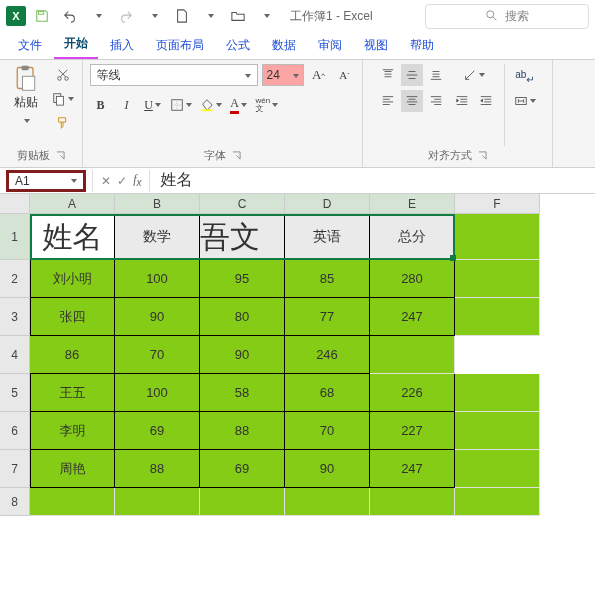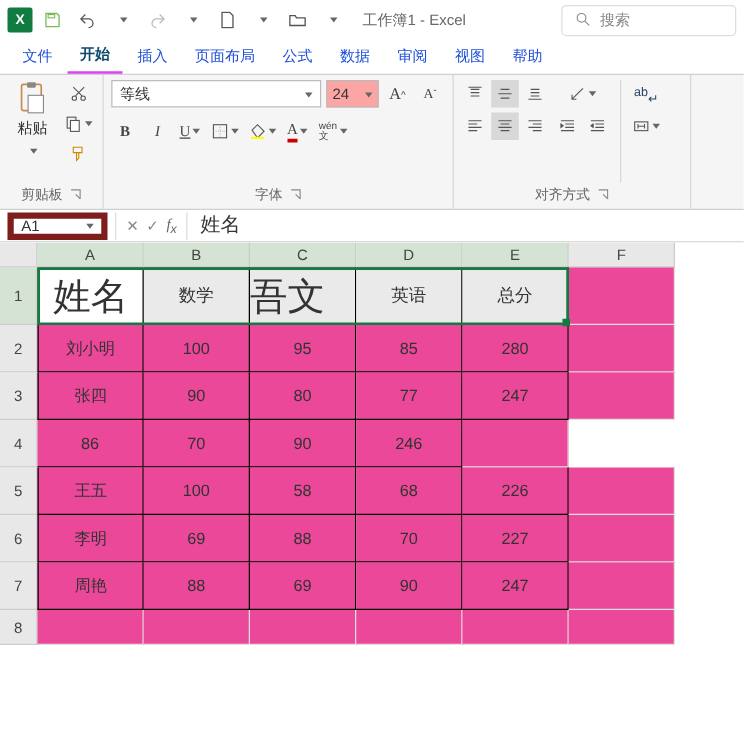--- a/index.html
+++ b/index.html
@@ -4,62 +4,62 @@
 <style>
 * { box-sizing: border-box; margin: 0; padding: 0; font-family: "Microsoft YaHei", sans-serif; }
 body { background: #fff; width: 595px; height: 594px; overflow: hidden; font-size: 12px; color: #333; }
 
 
 .titlebar { height: 32px; background: #fff; display: flex; align-items: center; padding: 0 6px; gap: 4px; }
 .app-icon { width: 20px; height: 20px; background: #107c41; color: #fff; display: flex; align-items: center; justify-content: center; font-weight: bold; font-size: 11px; border-radius: 2px; }
 .qat-btn { width: 24px; height: 24px; display: flex; align-items: center; justify-content: center; color: #555; cursor: pointer; }
 .qat-btn svg { width: 14px; height: 14px; }
 .title-text { margin-left: 8px; color: #666; font-size: 12px; }
-.search-box { margin-left: auto; display: flex; align-items: center; gap: 6px; color: #888; padding: 3px 10px; border: 1px solid #ddd; border-radius: 4px; width: 140px; }
+.search-box { margin-left: auto; display: flex; align-items: center; gap: 6px; color: #888; padding: 3px 10px; border: 1px solid #ddd; border-radius: 4px; width: 164px; justify-content: center; }
 .search-box svg { width: 14px; height: 14px; }
 
 
 .tabs { height: 28px; display: flex; align-items: flex-end; padding: 0 8px; gap: 2px; border-bottom: 1px solid #d0d0d0; }
 .tab { padding: 5px 10px; color: #1d4ed8; cursor: pointer; font-size: 12px; }
 .tab.active { border-bottom: 2px solid #d946ef; color: #0c4a6e; font-weight: 600; }
 
 
 .ribbon { height: 108px; background: #f5f5f5; display: flex; border-bottom: 1px solid #d0d0d0; }
-.group { border-right: 1px solid #d8d8d8; display: flex; flex-direction: column; padding: 4px 6px 2px; }
+.group { border-right: 1px solid #d8d8d8; display: flex; flex-direction: column; padding: 4px 6px 2px; align-items: center; }
 .group-body { flex: 1; display: flex; gap: 4px; }
 .group-label { text-align: center; font-size: 11px; color: #666; padding: 2px 0; display: flex; justify-content: center; align-items: center; gap: 6px; }
 .group-label svg { width: 9px; height: 9px; }
 .rcol { display: flex; flex-direction: column; gap: 2px; justify-content: flex-start; }
 .rbtn { min-width: 22px; height: 22px; display: flex; align-items: center; justify-content: center; cursor: pointer; color: #444; padding: 0 2px; }
 .rbtn svg { width: 14px; height: 14px; }
 .paste-big { width: 40px; display: flex; flex-direction: column; align-items: center; gap: 2px; }
 .paste-big svg { width: 28px; height: 28px; }
 .font-select { width: 168px; height: 22px; border: 1px solid #bbb; background: #fff; display: flex; align-items: center; padding: 0 6px; justify-content: space-between; font-size: 12px; }
 .size-select { width: 42px; height: 22px; border: 1px solid #bbb; background: #fca5a5; display: flex; align-items: center; padding: 0 4px; justify-content: space-between; font-size: 12px; }
 .font-row { display: flex; gap: 4px; align-items: center; margin-bottom: 4px; }
 
 
 .formula-bar { height: 26px; display: flex; align-items: center; border-bottom: 1px solid #d0d0d0; background: #fff; }
-.name-box { width: 80px; height: 22px; border: 5px solid #7f1d1d; margin: 0 6px; display: flex; align-items: center; padding: 0 6px; justify-content: space-between; font-size: 12px; }
+.name-box { width: 80px; height: 22px; border: 3px solid #7f1d1d; margin: 0 6px; display: flex; align-items: center; padding: 0 6px; justify-content: space-between; font-size: 12px; }
 .fx-btns { display: flex; gap: 6px; padding: 0 8px; border-left: 1px solid #ddd; border-right: 1px solid #ddd; height: 22px; align-items: center; color: #888; }
 .fx-label { font-style: italic; font-family: serif; color: #666; }
 .formula-input { flex: 1; padding: 0 10px; font-size: 16px; }
 
 
 .grid-area { position: relative; overflow: hidden; background: #fff; }
 .col-headers { display: flex; margin-left: 30px; }
 .col-header, .corner { background: #e8e8e8; border-right: 1px solid #ccc; border-bottom: 1px solid #ccc; height: 20px; display: flex; align-items: center; justify-content: center; font-size: 12px; color: #444; }
 .corner { width: 30px; position: absolute; left: 0; top: 0; border-top: none; }
 .col-header { width: 85px; }
 .col-header.sel { background: #d5e3d5; }
 .rows { }
 .row { display: flex; }
 .row-header { width: 30px; background: #e8e8e8; border-right: 1px solid #ccc; border-bottom: 1px solid #ccc; display: flex; align-items: center; justify-content: center; font-size: 12px; color: #444; }
 .row-header.sel { background: #d5e3d5; }
-.cell { width: 85px; border-right: 1px solid #e0e0e0; border-bottom: 1px solid #e0e0e0; display: flex; align-items: center; justify-content: center; background: #ec4899; overflow: hidden; }
+.cell { width: 85px; border-right: 1px solid #e0e0e0; border-bottom: 1px solid #e0e0e0; display: flex; align-items: center; justify-content: center; background: #84cc16; overflow: hidden; }
 .row1 { height: 46px; }
 .rowN { height: 38px; }
 .row8 { height: 28px; }
 
 
 .tbl { border-right: 1px solid #000 !important; border-bottom: 1px solid #000 !important; }
 .tbl-top { border-top: 1px solid #000; }
 .tbl-left { border-left: 1px solid #000; }
 .hdr-cell { background: #eaeaea; font-size: 14px; }
 .a1-cell { font-size: 30px; background: #fff; position: relative; white-space: nowrap; }

